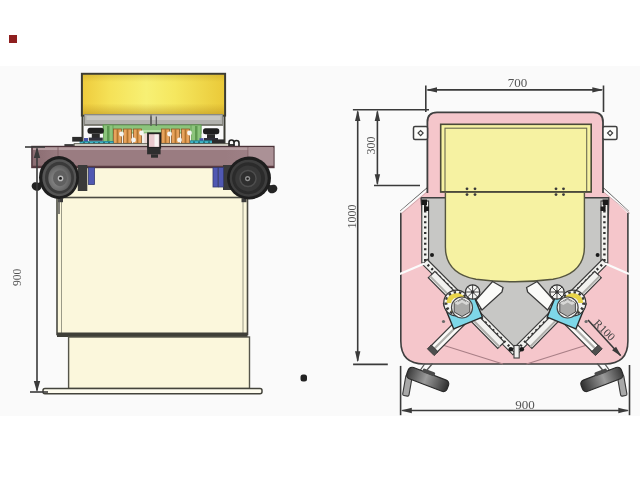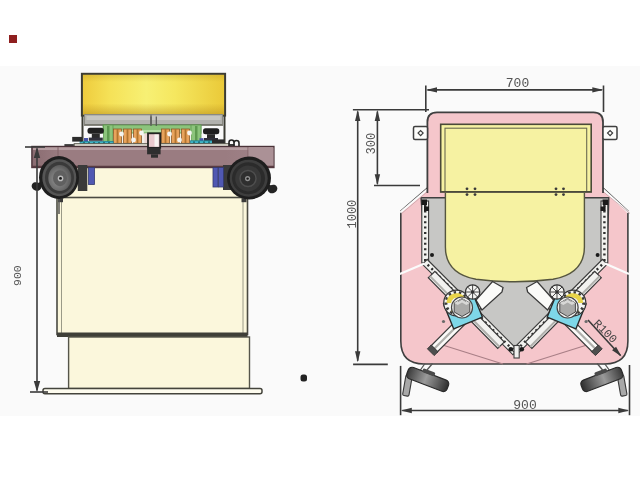--- a/index.html
+++ b/index.html
@@ -1,17 +1,17 @@
 <!DOCTYPE html>
 <html><head>
 <meta charset="utf-8">
 <style>
 html,body{margin:0;padding:0;background:#fff;}
 #page{position:relative;width:640px;height:480px;overflow:hidden;background:#fff;
-font-family:Liberation Mono, monospace;}
+font-family:Liberation Serif, serif;}
 svg{position:absolute;top:0;left:0;}
 </style>
 </head>
 <body>
 <div id="page">
 <svg width="640" height="480" viewBox="0 0 640 480">
 <defs>
   <linearGradient id="ybox" x1="0" y1="0" x2="1" y2="0">
     <stop offset="0" stop-color="#eecb3c"></stop>
     <stop offset="0.2" stop-color="#f5e258"></stop>

